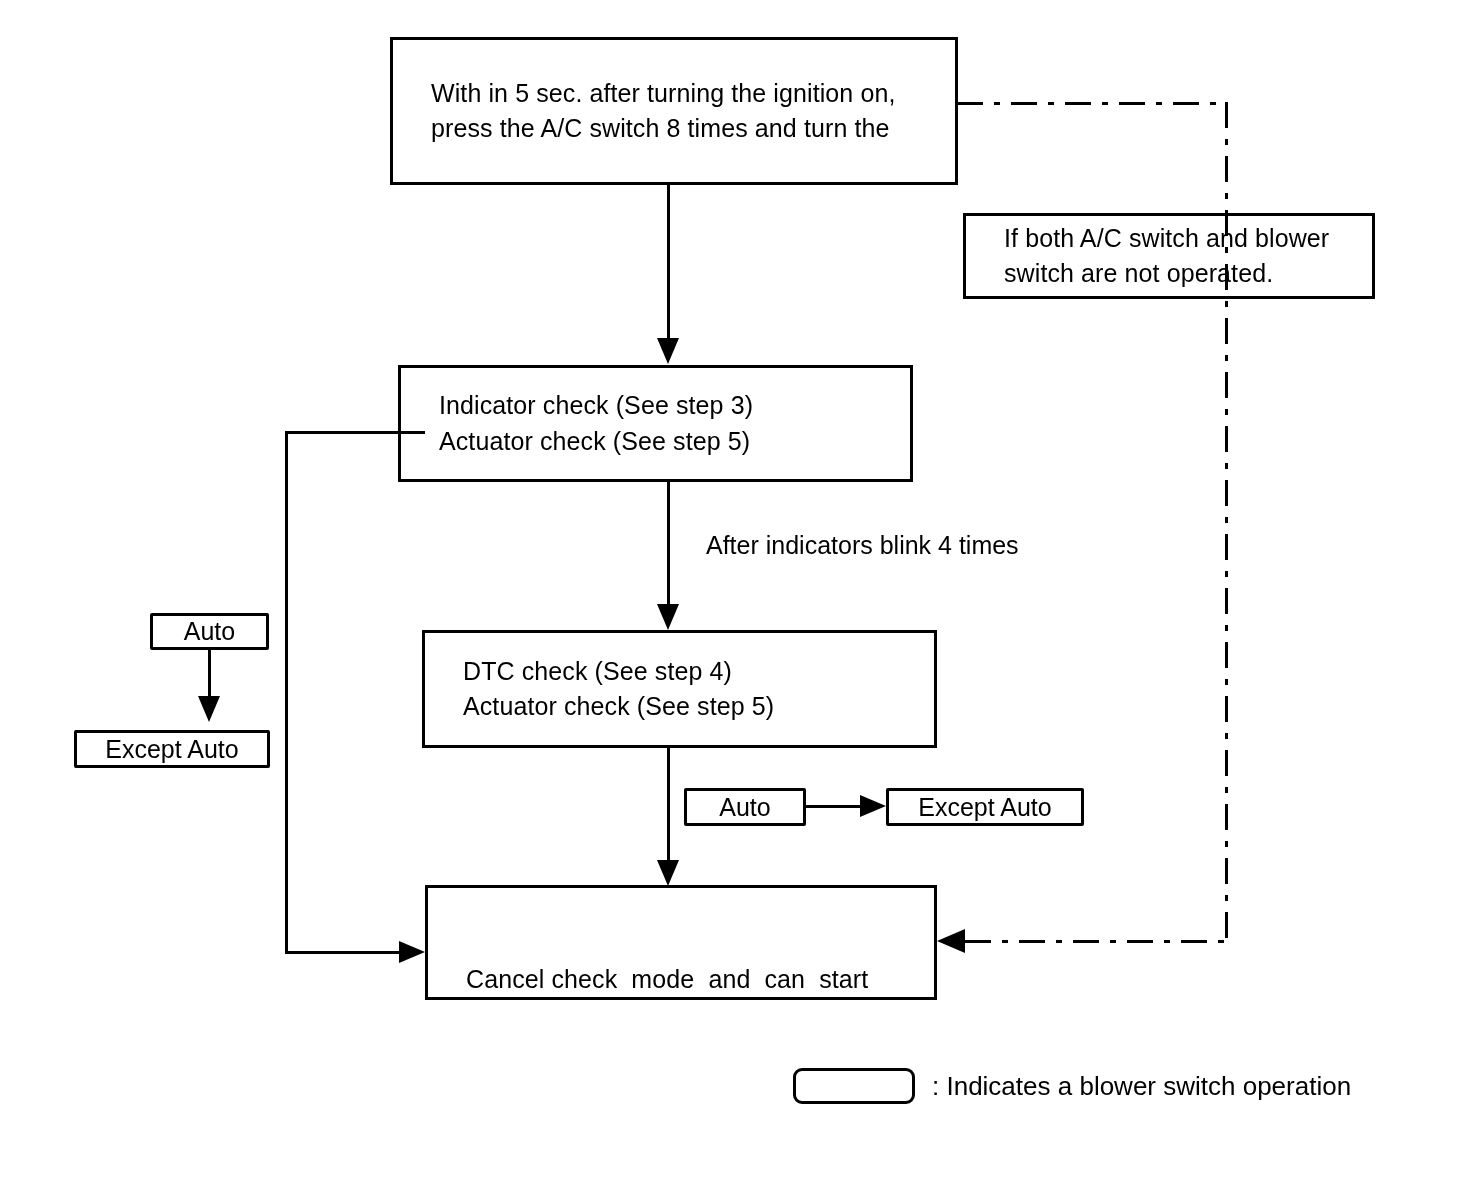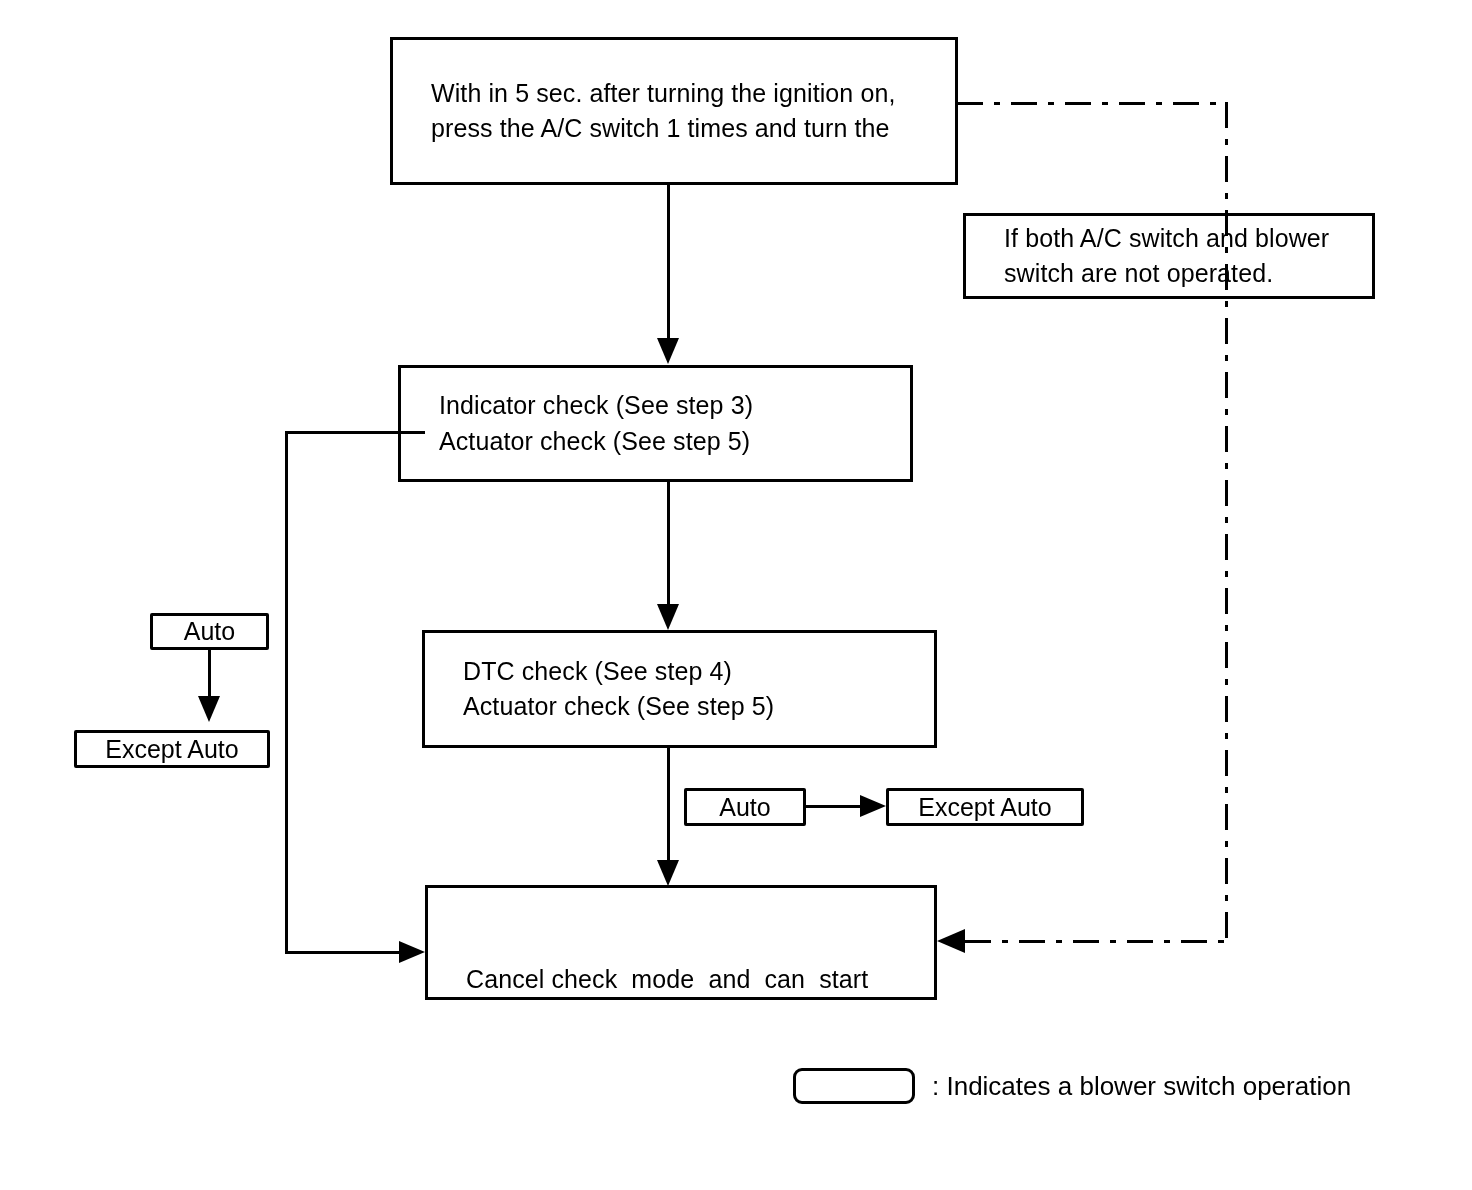--- a/index.html
+++ b/index.html
@@ -130,21 +130,21 @@
     white-space: nowrap;
   }
 </style>
 </head>
 <body>
 
 <div id="canvas">
 
   <div class="box pad-left" style="left:390px; top:37px; width:568px; height:148px;">
     <div class="line">With in 5 sec. after turning the ignition on,</div>
-    <div class="line">press the A/C switch 1 times and turn the</div>
+    <div class="line">press the A/C switch 8 times and turn the</div>
   </div>
 
   <div class="box pad-left" style="left:963px; top:213px; width:412px; height:86px;">
     <div class="line">If both A/C switch and blower</div>
     <div class="line">switch are not operated.</div>
   </div>
 
   <div class="box pad-left" style="left:398px; top:365px; width:515px; height:117px;">
     <div class="line">Indicator check (See step 3)</div>
     <div class="line">Actuator check (See step 5)</div>
@@ -183,20 +183,21 @@
 
   <div class="ln-v" style="left:667px; top:185px; height:155px;"></div>
   <div class="ar-down" style="left:657px; top:338px;"></div>
 
   <div class="ln-v" style="left:667px; top:482px; height:124px;"></div>
   <div class="ar-down" style="left:657px; top:604px;"></div>
 
   <div class="ln-v" style="left:667px; top:748px; height:115px;"></div>
   <div class="ar-down" style="left:657px; top:860px;"></div>
 
+  <div class="plain-label" style="left:706px; top:531px;">After indicators blink 4 times</div>
 
   <div class="ln-h" style="left:285px; top:431px; width:140px;"></div>
   <div class="ln-v" style="left:285px; top:431px; height:523px;"></div>
   <div class="ln-h" style="left:285px; top:951px; width:118px;"></div>
   <div class="ar-right" style="left:399px; top:941px;"></div>
 
   <div class="dd-h" style="left:957px; top:102px; width:271px;"></div>
   <div class="dd-v" style="left:1225px; top:102px; height:841px;"></div>
   <div class="dd-h" style="left:965px; top:940px; width:263px;"></div>
   <div class="ar-left" style="left:937px; top:929px;"></div>

